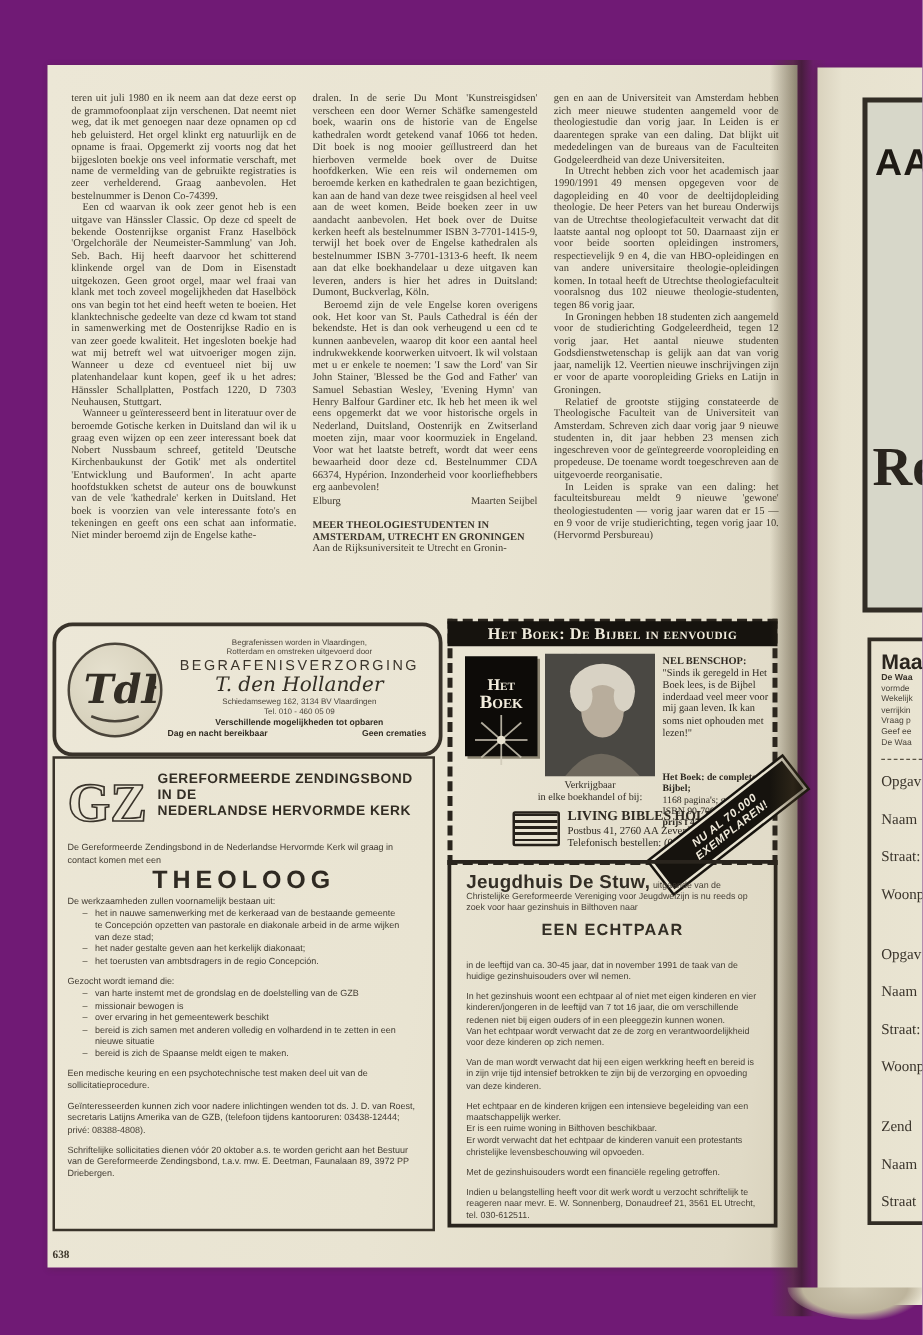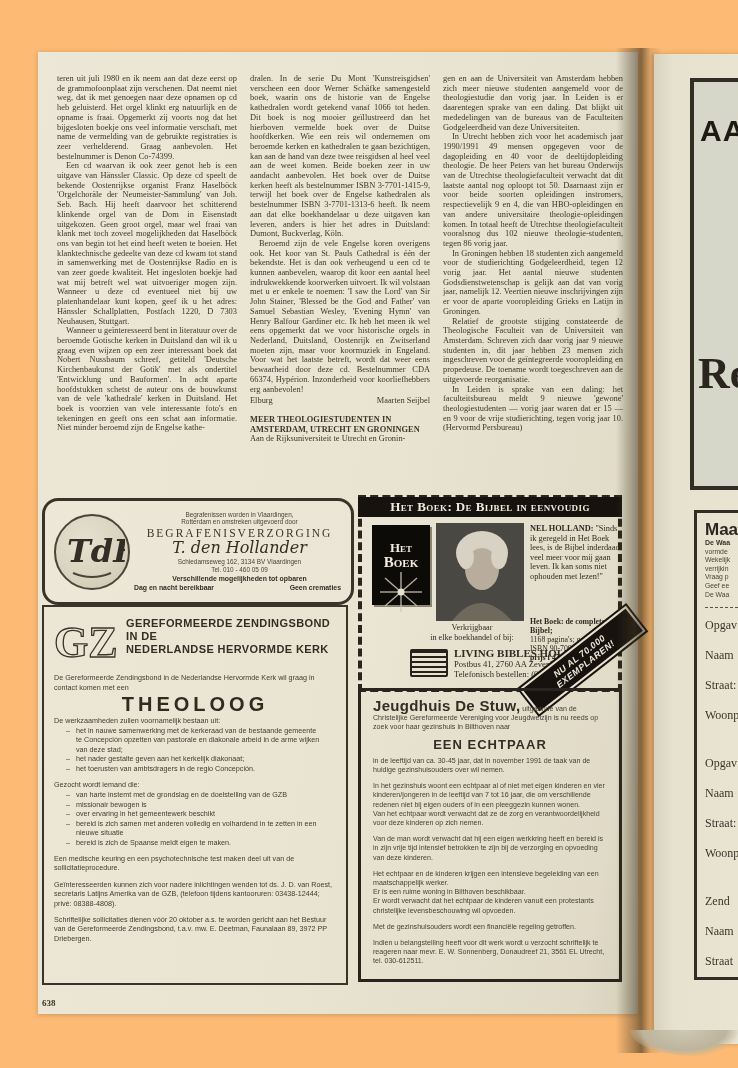--- a/index.html
+++ b/index.html
@@ -1,17 +1,17 @@
 <!DOCTYPE html>
 <html><head>
 <meta charset="utf-8">
 <style>
   html,body{margin:0;padding:0;}
   body{background:#f7f6f3;font-family:"Liberation Sans","DejaVu Sans",sans-serif;}
-  .viewport{position:relative;width:738px;height:1068px;overflow:hidden;background:#fdba74;}
+  .viewport{position:relative;width:738px;height:1068px;overflow:hidden;background:#701a75;}
 
   
   .page-left{position:absolute;left:38px;top:52px;width:600px;height:962px;
     background:linear-gradient(100deg,#ece7d6 0%,#e9e4d2 55%,#e0dac6 92%,#d6cfb9 100%);
     box-shadow:0 1px 5px rgba(60,50,30,.25);}
   .page-right{position:absolute;left:654px;top:54px;width:110px;height:990px;
     background:linear-gradient(90deg,#d9d2bd 0%,#e7e2cf 18%,#eae5d3 100%);
     box-shadow:-2px 0 4px rgba(60,50,30,.25);}
   .gutter{position:absolute;left:616px;top:48px;width:46px;height:1005px;pointer-events:none;
     background:linear-gradient(90deg,rgba(70,58,36,0) 0%,rgba(70,58,36,.45) 40%,rgba(40,32,18,.55) 55%,rgba(70,58,36,.15) 75%,rgba(70,58,36,0) 100%);}
@@ -34,21 +34,21 @@
 
   
   .ad-hollander{left:4px;top:446px;width:306px;height:101px;border:3px solid #39332a;border-radius:16px;
     background:rgba(255,255,255,.06);display:flex;align-items:center;}
   .hol-logo{flex:0 0 auto;width:72px;height:72px;margin:0 4px 0 9px;border-radius:50%;
     border:2px solid #4a443a;background:radial-gradient(circle at 40% 35%,#e6e1cf 0%,#d6d0bb 70%,#c6bfa8 100%);
     display:flex;align-items:center;justify-content:center;overflow:hidden;}
   .hol-logo svg{display:block;}
   .hol-text{flex:1;text-align:center;padding-right:6px;line-height:1;}
   .hol-small{font-size:6.4px;line-height:7.6px;color:#4a443a;}
-  .hol-caps{font-size:11.5px;letter-spacing:2px;margin-top:2px;color:#3b352c;font-family:Liberation Serif, serif;}
+  .hol-caps{font-size:11.5px;letter-spacing:2px;margin-top:2px;color:#3b352c;font-family:Liberation Sans, sans-serif;}
   .hol-name{font-size:16px;font-style:italic;font-family:"DejaVu Serif",serif;color:#332e25;margin-top:1px;}
   .hol-addr{font-size:6.4px;line-height:7.6px;color:#4a443a;margin-top:2px;}
   .hol-bold{font-size:6.9px;font-weight:bold;margin-top:2px;}
   .hol-bottom{display:flex;justify-content:space-between;font-size:6.9px;font-weight:bold;margin-top:3px;padding:0 4px 0 0;}
 
   
   .ad-gzb{left:4px;top:553px;width:306px;height:380px;border:2px solid #39332a;padding:8px 10px;box-sizing:border-box;
     font-size:7.2px;line-height:9.4px;color:#413b31;}
   .gzb-head{display:flex;align-items:flex-start;gap:10px;}
   .gzb-logo{flex:0 0 auto;}
@@ -82,21 +82,21 @@
   .hb-pub-name{font-weight:bold;font-size:11px;line-height:12px;}
   .hb-pub-line{font-size:8.6px;line-height:10px;}
   .hb-ribbon{position:absolute;right:-30px;bottom:14px;transform:rotate(-38deg);background:#16130e;color:#efe9da;
     padding:4px 30px;text-align:center;font-style:italic;font-weight:bold;font-size:9px;line-height:10px;letter-spacing:.5px;box-shadow:0 0 0 2px #e9e4d2,0 0 0 4px #16130e;}
 
   
   .ad-destuw{left:320px;top:636px;width:264px;height:294px;border:3px solid #29241d;box-sizing:border-box;
     padding:10px 12px;font-size:7.1px;line-height:9.2px;color:#453f35;}
   .ds-titleline{margin:0 0 8px;}
   .ds-title{font-weight:bold;font-size:15px;letter-spacing:.3px;color:#332e25;}
-  .ds-sub{text-align:center;font-weight:bold;font-size:13px;letter-spacing:1px;color:#332e25;margin:6px 0 8px;}
+  .ds-sub{text-align:center;font-weight:bold;font-size:13px;letter-spacing:1px;color:#332e25;margin:6px 0 20px;}
   .ad-destuw p{margin:0 0 7px;}
   .ad-destuw p.tight{margin:0;}
 
   .pagenum{position:absolute;left:4px;top:946px;font-family:"Liberation Serif",serif;font-weight:bold;font-size:9px;color:#3c362b;}
 
   
   .np-box1{position:absolute;left:36px;top:24px;width:220px;height:412px;border:4px solid #322d25;background:#d7d7c9;box-sizing:border-box;overflow:hidden;}
   .np-aan{position:absolute;left:6px;top:32px;font-weight:bold;font-size:30px;letter-spacing:1px;color:#1e1a14;}
   .np-re{position:absolute;left:4px;top:266px;font-weight:bold;font-size:44px;color:#2a251e;font-family:"Liberation Serif",serif;}
   .np-box2{position:absolute;left:40px;top:456px;width:220px;height:470px;border:3px solid #322d25;box-sizing:border-box;padding:8px 0 0 8px;overflow:hidden;}
@@ -224,21 +224,21 @@
           <rect width="88" height="98" fill="#4a4843"></rect>
           <rect width="88" height="98" fill="url(#g)" opacity="0"></rect>
           <ellipse cx="46" cy="30" rx="26" ry="22" fill="#d8d2c4"></ellipse>
           <ellipse cx="46" cy="46" rx="17" ry="21" fill="#b8ad9c"></ellipse>
           <ellipse cx="30" cy="34" rx="8" ry="12" fill="#d8d2c4"></ellipse>
           <ellipse cx="63" cy="34" rx="8" ry="12" fill="#d8d2c4"></ellipse>
           <path d="M16 98 Q44 62 76 98 Z" fill="#6e685d"></path>
         </svg>
       </div>
       <div class="hb-quote">
-        <span class="nm">NEL HOLLAND:</span>
+        <span class="nm">NEL BENSCHOP:</span>
         <span>"Sinds ik geregeld in Het Boek lees, is de Bijbel inderdaad veel meer voor mij gaan leven. Ik kan soms niet ophouden met lezen!"</span>
       </div>
       <div class="hb-details">
         <div class="lbl">Het Boek: de complete Bijbel;</div>
         <div>1168 pagina's; gebonden;</div>
         <div>ISBN 90-70998-05-X;</div>
         <div class="price">prijs f 47,50</div>
       </div>
       <div class="hb-avail">
         <div>Verkrijgbaar</div>

